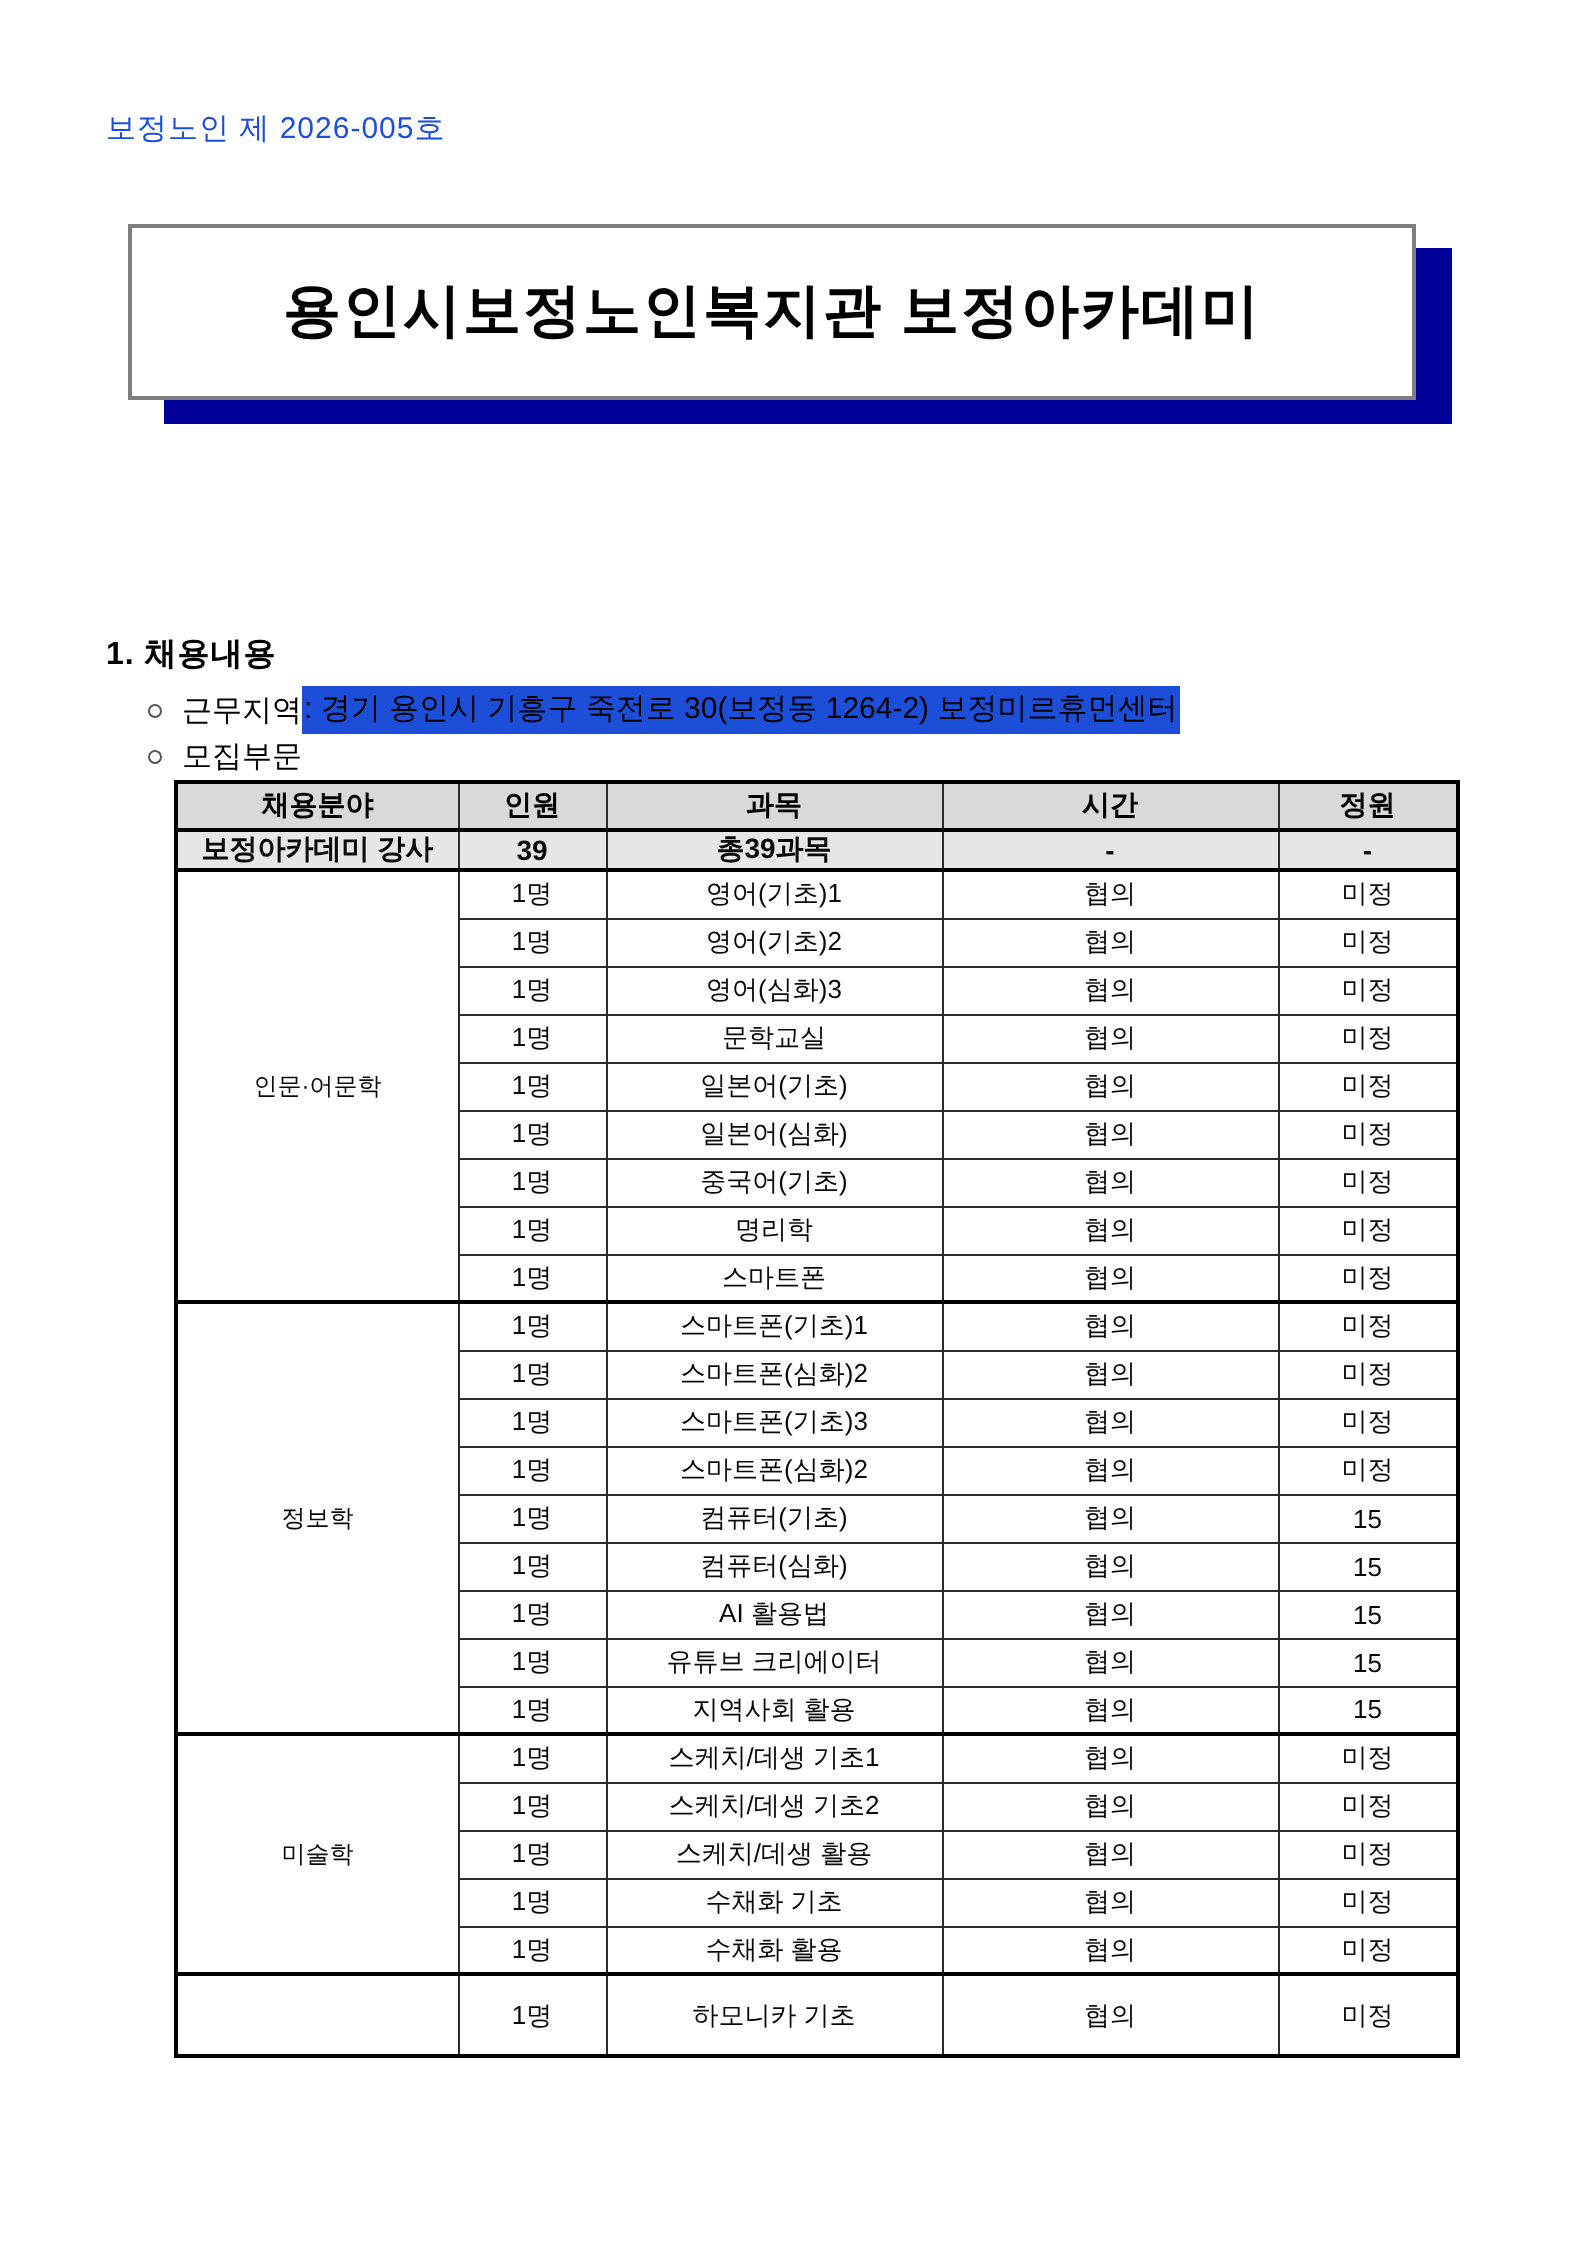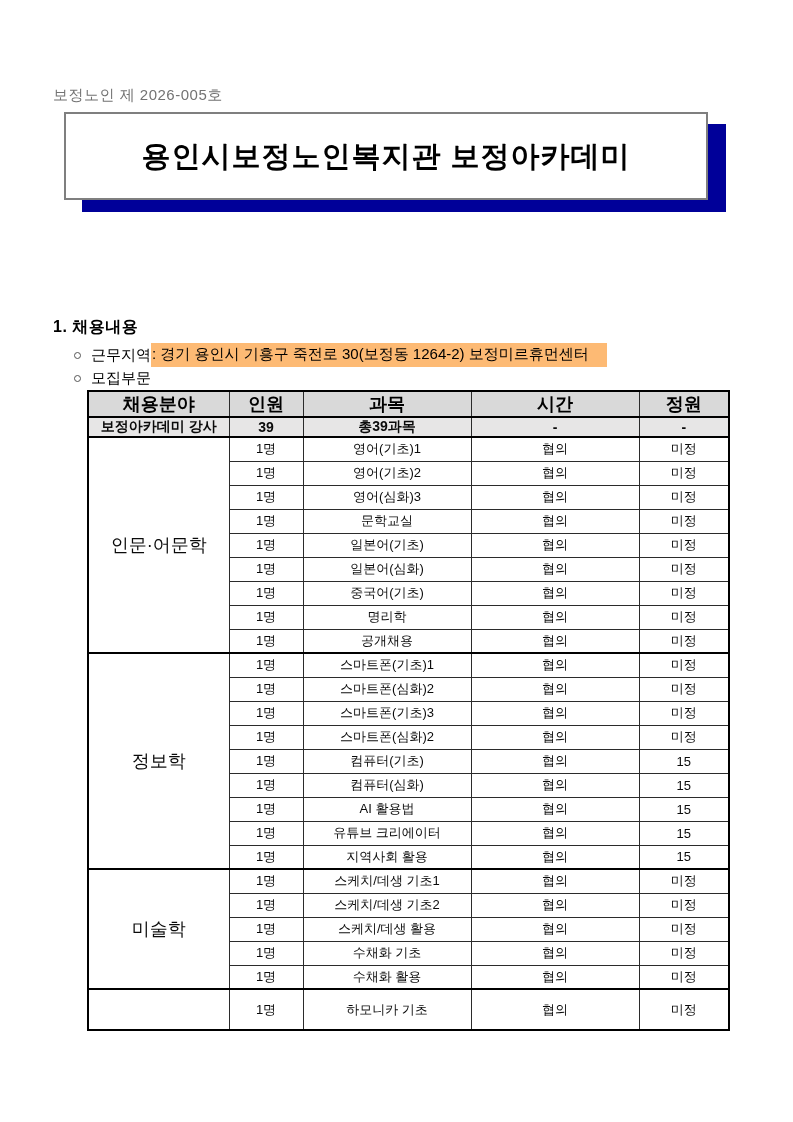--- a/index.html
+++ b/index.html
@@ -11,24 +11,24 @@
   .page {
     position: relative;
     width: 793px;
     height: 1122px;
     background: #ffffff;
     overflow: hidden;
   }
   .doc-number {
     position: absolute;
     left: 53px;
-    top: 86px;
+    top: 55px;
     font-size: 15px;
     letter-spacing: 0.5px;
-    color: #737373;
+    color: #1d4ed8;
   }
   .title-box {
     position: absolute;
     left: 64px;
     top: 112px;
     width: 644px;
     height: 88px;
     background: #ffffff;
     border: 2px solid #7f7f7f;
     box-shadow: 18px 12px 0 0 #000099;
@@ -80,22 +80,22 @@
   .bullet-circle {
     display: inline-block;
     width: 7px;
     height: 7px;
     border: 1.2px solid #555555;
     border-radius: 50%;
     margin-right: 10px;
     flex: 0 0 auto;
   }
   .hl {
-    background: #fdba74;
-    padding: 2px 18px 3px 1px;
+    background: #1d4ed8;
+    padding: 2px 1px 3px 1px;
   }
   .table-wrap {
     position: absolute;
     left: 87px;
     top: 390px;
   }
   table {
     border-collapse: collapse;
     table-layout: fixed;
     width: 641px;
@@ -104,39 +104,39 @@
   th, td {
     border: 1px solid #2b2b2b;
     text-align: center;
     vertical-align: middle;
     padding: 0 2px;
     overflow: hidden;
   }
   thead th {
     background: #D9D9D9;
     height: 24px;
-    font-size: 18px;
+    font-size: 14px;
     font-weight: 700;
     border-bottom: 2px solid #000000;
   }
   tr.summary td {
     background: #E7E6E6;
     height: 16px;
     font-size: 14px;
     font-weight: 700;
     border-bottom: 2px solid #000000;
   }
   tbody td {
     height: 24px;
     font-size: 13px;
     color: #0a0a0a;
   }
   tr.group-start td { border-top: 2px solid #000000; }
   tbody tr:last-child td { height: 41px; border-bottom: 2px solid #000000; }
-  td.cat { font-size: 18px; }
+  td.cat { font-size: 12px; }
 </style>
 </head>
 <body>
 
 <div class="page">
 
   <div class="doc-number">보정노인 제 2026-005호</div>
 
   <div class="title-box">
     <div class="title-line">용인시보정노인복지관 보정아카데미</div>
@@ -226,21 +226,21 @@
             <td>미정</td>
           </tr>
           <tr>
             <td>1명</td>
             <td>명리학</td>
             <td>협의</td>
             <td>미정</td>
           </tr>
           <tr>
             <td>1명</td>
-            <td>공개채용</td>
+            <td>스마트폰</td>
             <td>협의</td>
             <td>미정</td>
           </tr>
           <tr class="group-start">
             <td rowspan="9" class="cat">정보학</td>
             <td>1명</td>
             <td>스마트폰(기초)1</td>
             <td>협의</td>
             <td>미정</td>
           </tr>

